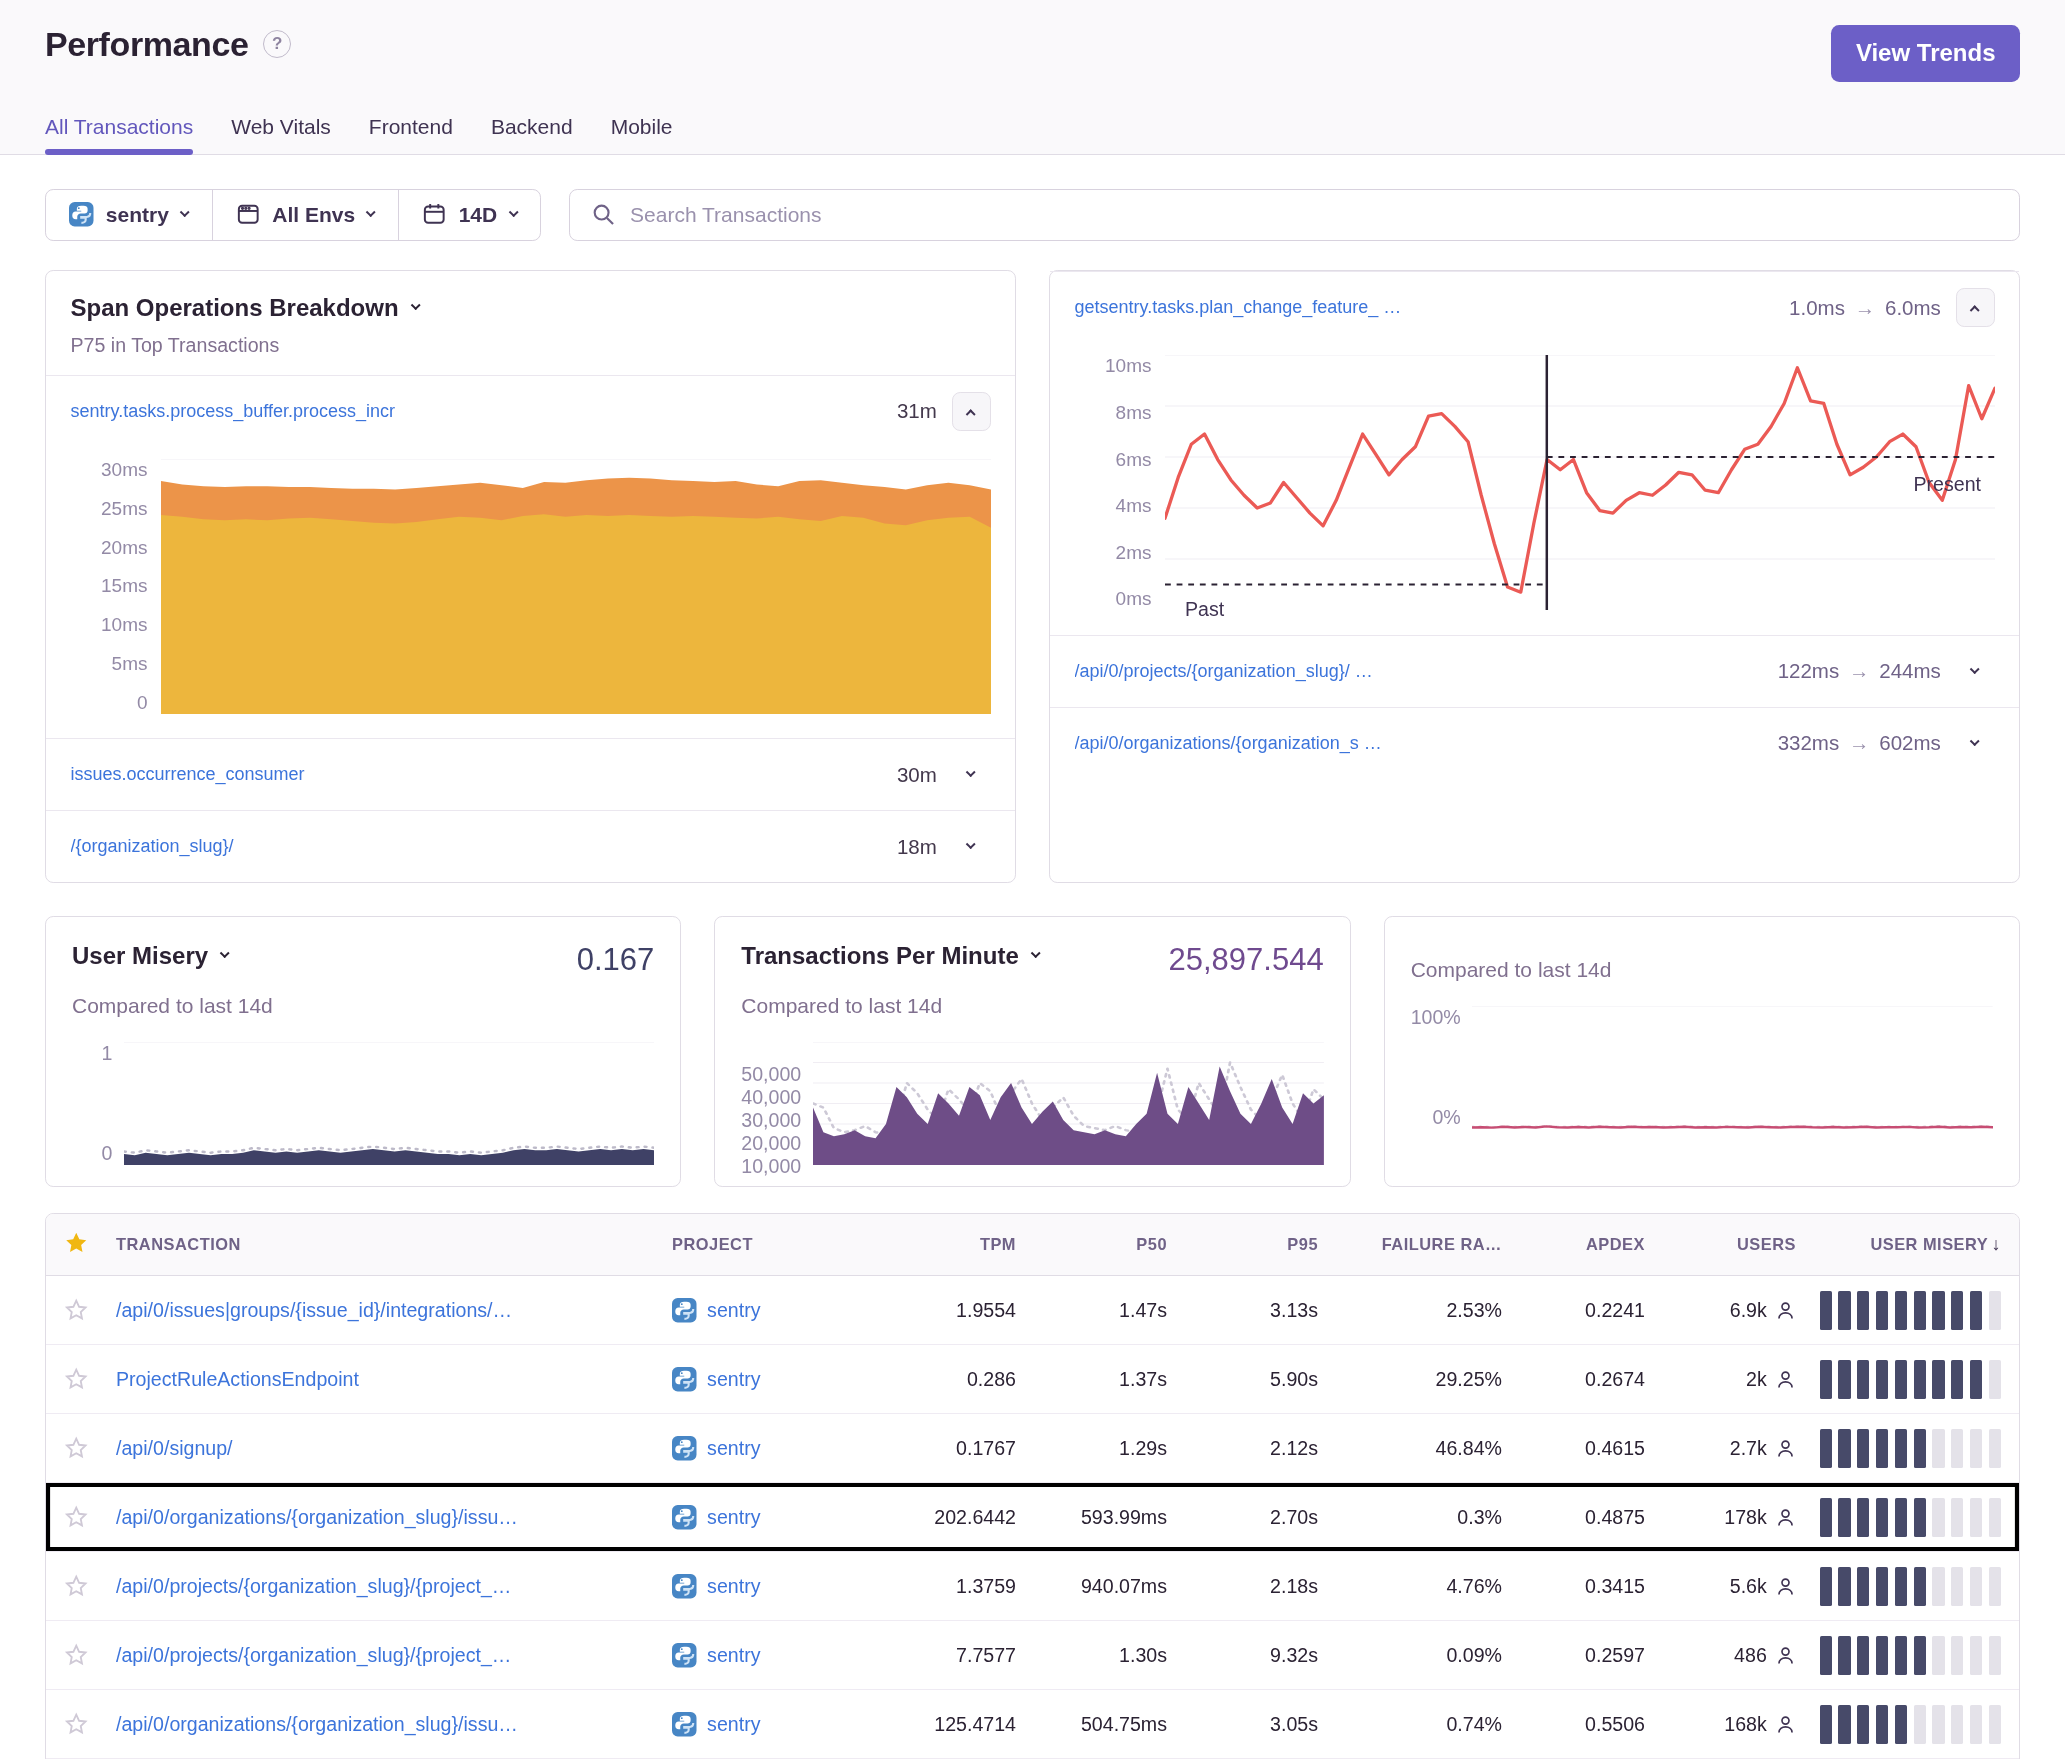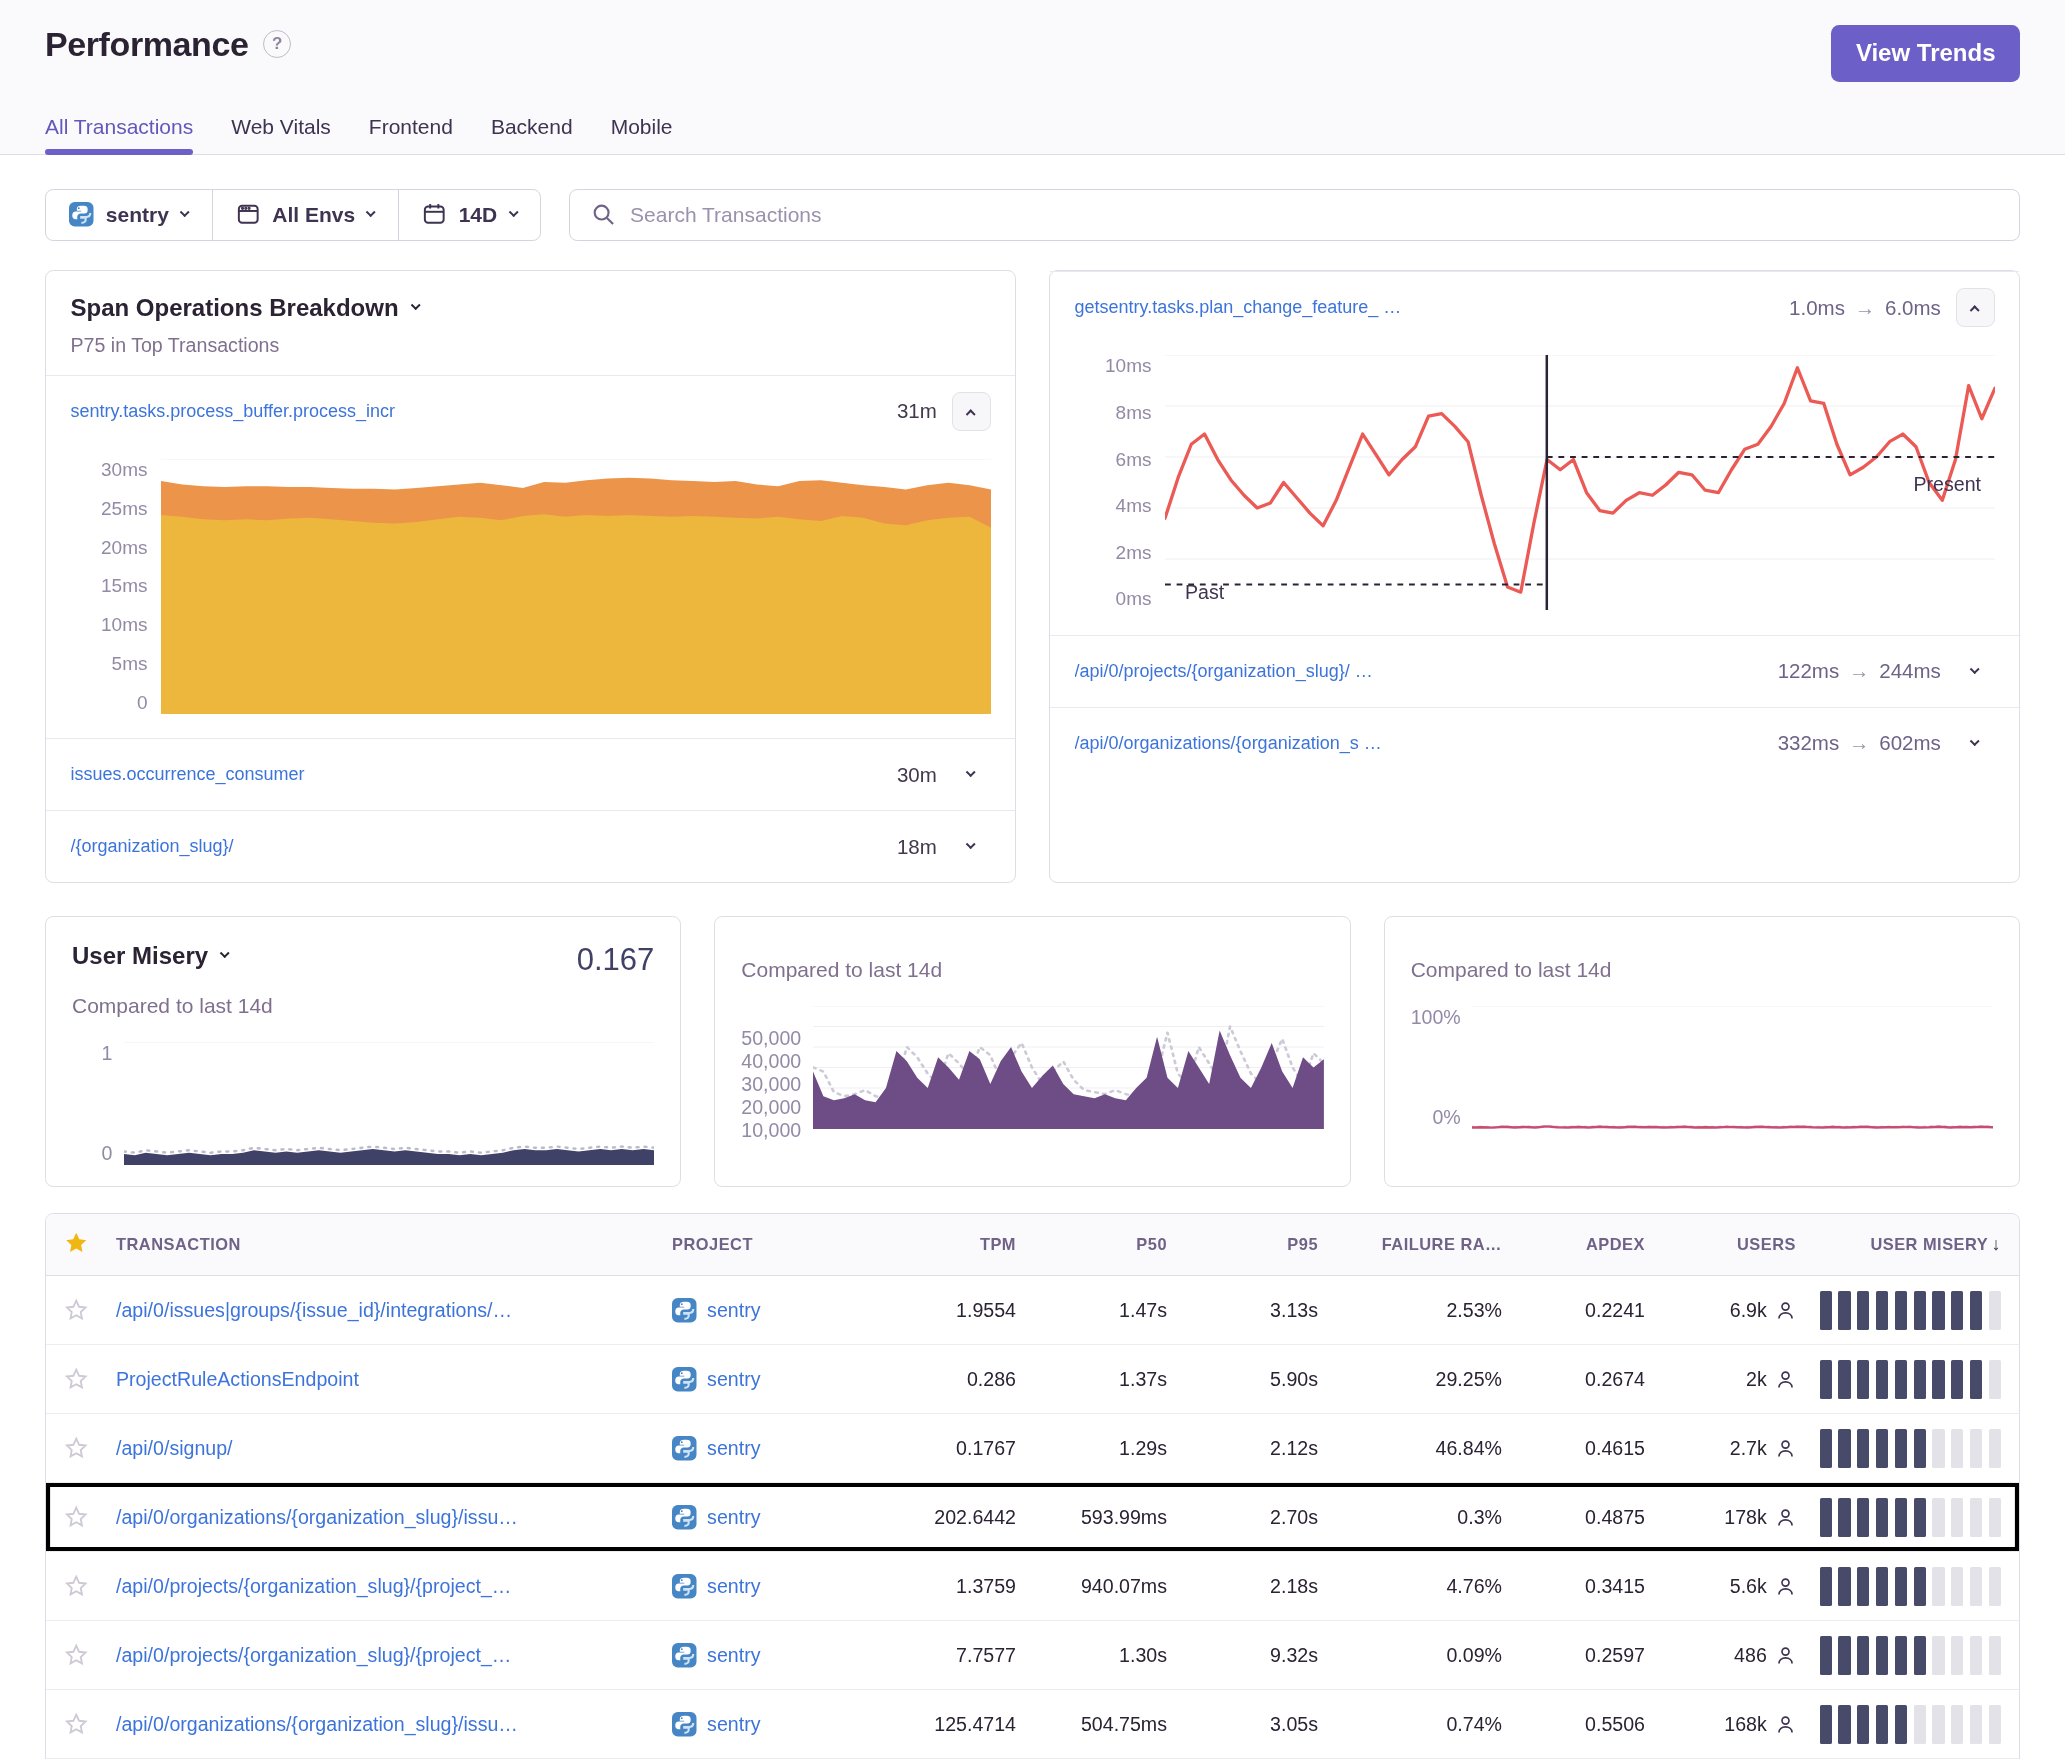--- a/index.html
+++ b/index.html
@@ -42,21 +42,21 @@
   .op-val { font-size:20.5px; color:#43384C; }
   .op-val-gray { font-size:20.5px; color:#6F6287; display:flex; align-items:center; gap:9.8px; }
   .arrow { color:#9a91ad; }
   .expand-btn { width:39px; height:39px; border:1.2px solid #E4E0E8; background:#F7F6F9; border-radius:8.2px;
     display:flex; align-items:center; justify-content:center; color:#3F3352; cursor:pointer; }
   .op-row .lone-cv { color:#3F3352; width:39px; display:flex; justify-content:center; cursor:pointer; }
   .chart-wrap { display:flex; padding:11.5px 24.5px 24.5px 11.5px; position:relative; }
   .yaxis { width:103px; height:255px; display:flex; flex-direction:column; justify-content:space-between;
     align-items:flex-end; padding-right:13px; color:#938AA6; font-size:19px; }
   svg.chart { flex:1; height:255px; }
-  .past-label { position:absolute; left:135px; bottom:31px; font-size:19.6px; color:#3F3352; }
+  .past-label { position:absolute; left:135px; bottom:14px; font-size:19.6px; color:#3F3352; }
   .present-label { position:absolute; right:38px; top:129px; font-size:19.6px; color:#3F3352; }
 
   .cards { display:grid; grid-template-columns:1fr 1fr 1fr; gap:33px; margin:33px 45px 0; }
   .card { border:1.2px solid #E0DCE5; border-radius:8.2px; padding:24.5px 26px 21px; background:#fff; }
   .card-top { display:flex; justify-content:space-between; align-items:flex-start; }
   .card-title { font-size:24px; font-weight:600; display:flex; gap:13px; align-items:center; cursor:pointer; }
   .card-value { font-size:31px; font-weight:500; }
   .v-navy { color:#3F4166; } .v-purple { color:#6F4A8F; } .v-pink { color:#C74D73; }
   .card-sub { font-size:21px; color:#80708F; margin-top:16px; }
   .mini { display:flex; margin-top:24.5px; }
@@ -272,20 +272,27 @@
           <div>0</div>
         </div>
       <svg viewBox="0 0 600 150" preserveAspectRatio="none">
           <line x1="0" x2="600" y1="0.0" y2="0.0" stroke="#F0EDF3" stroke-width="1.5"></line>
           <path d="M0.0,133.5L12.2,135.0L24.5,132.0L36.7,133.5L49.0,135.0L61.2,133.5L73.5,132.0L85.7,133.5L98.0,135.0L110.2,133.5L122.4,133.5L134.7,132.0L146.9,129.0L159.2,130.5L171.4,132.0L183.7,130.5L195.9,132.0L208.2,130.5L220.4,129.0L232.7,130.5L244.9,132.0L257.1,130.5L269.4,129.0L281.6,127.5L293.9,129.0L306.1,130.5L318.4,129.0L330.6,130.5L342.9,132.0L355.1,133.5L367.3,133.5L379.6,135.0L391.8,133.5L404.1,135.0L416.3,133.5L428.6,132.0L440.8,129.0L453.1,127.5L465.3,129.0L477.6,129.0L489.8,127.5L502.0,129.0L514.3,130.5L526.5,129.0L538.8,127.5L551.0,129.0L563.3,127.5L575.5,129.0L587.8,127.5L600.0,129.0" fill="none" stroke="#BDBAC9" stroke-width="3" stroke-linejoin="round" stroke-linecap="round" stroke-dasharray="2 7"></path>
           <path d="M0.0,136.5L12.2,138.0L24.5,135.0L36.7,136.5L49.0,138.0L61.2,136.5L73.5,135.0L85.7,136.5L98.0,138.0L110.2,136.5L122.4,136.5L134.7,135.0L146.9,132.0L159.2,133.5L171.4,135.0L183.7,133.5L195.9,135.0L208.2,133.5L220.4,132.0L232.7,133.5L244.9,135.0L257.1,133.5L269.4,132.0L281.6,130.5L293.9,132.0L306.1,133.5L318.4,132.0L330.6,133.5L342.9,135.0L355.1,136.5L367.3,136.5L379.6,138.0L391.8,136.5L404.1,138.0L416.3,136.5L428.6,135.0L440.8,132.0L453.1,130.5L465.3,132.0L477.6,132.0L489.8,130.5L502.0,132.0L514.3,133.5L526.5,132.0L538.8,130.5L551.0,132.0L563.3,130.5L575.5,132.0L587.8,130.5L600.0,132.0L600,150L0,150Z" fill="#3F4166"></path>
         </svg>
     </div>
   </div>
   <div class="card">
+    <div class="card-top">
+      <div class="card-title">
+        <span>Transactions Per Minute</span>
+        <span class="cv sm"></span>
+      </div>
+      <div class="card-value v-purple">25,897.544</div>
+    </div>
     <div class="card-sub">Compared to last 14d</div>
     <div class="mini">
       <div class="yaxis padded">
           <div>50,000</div>
           <div>40,000</div>
           <div>30,000</div>
           <div>20,000</div>
           <div>10,000</div>
         </div>
       <svg viewBox="0 0 570 150" preserveAspectRatio="none">

